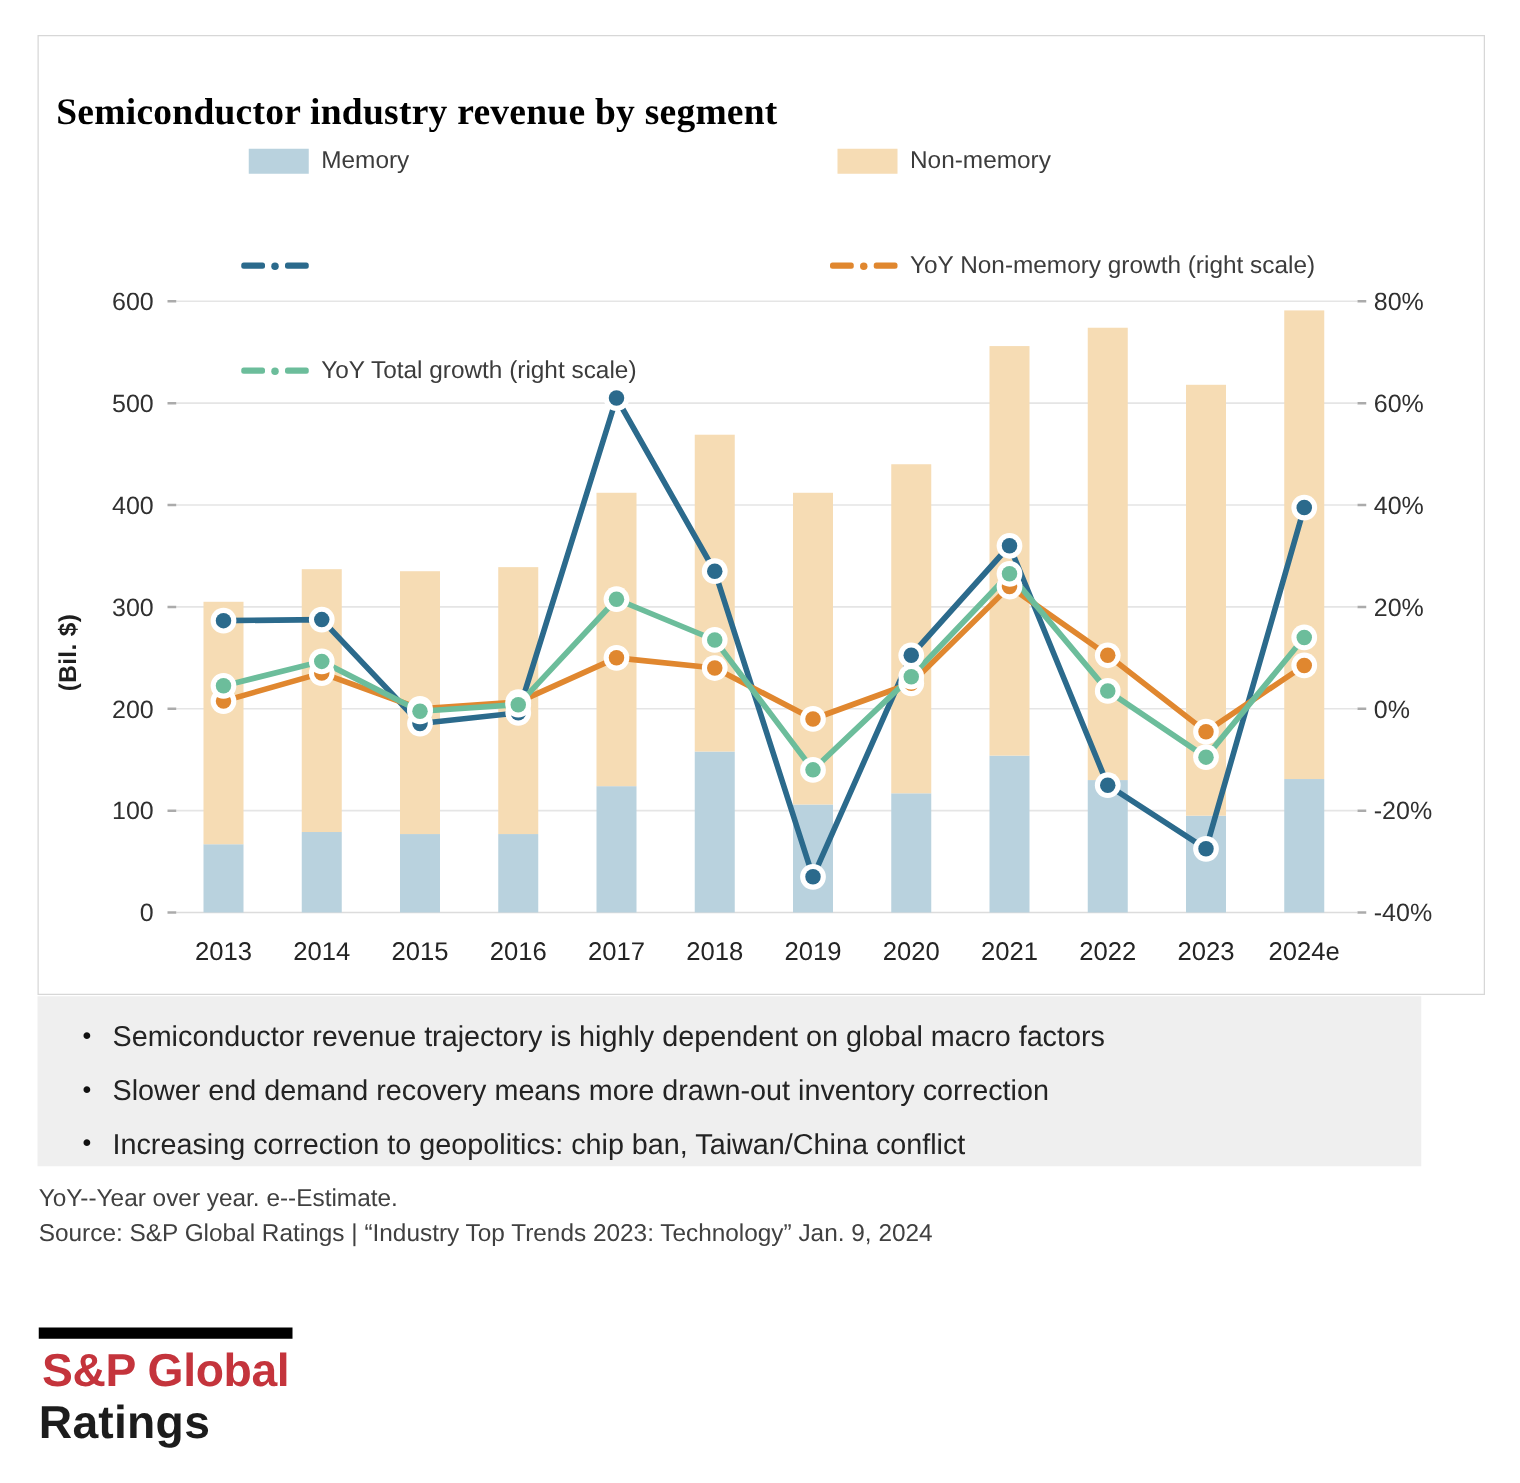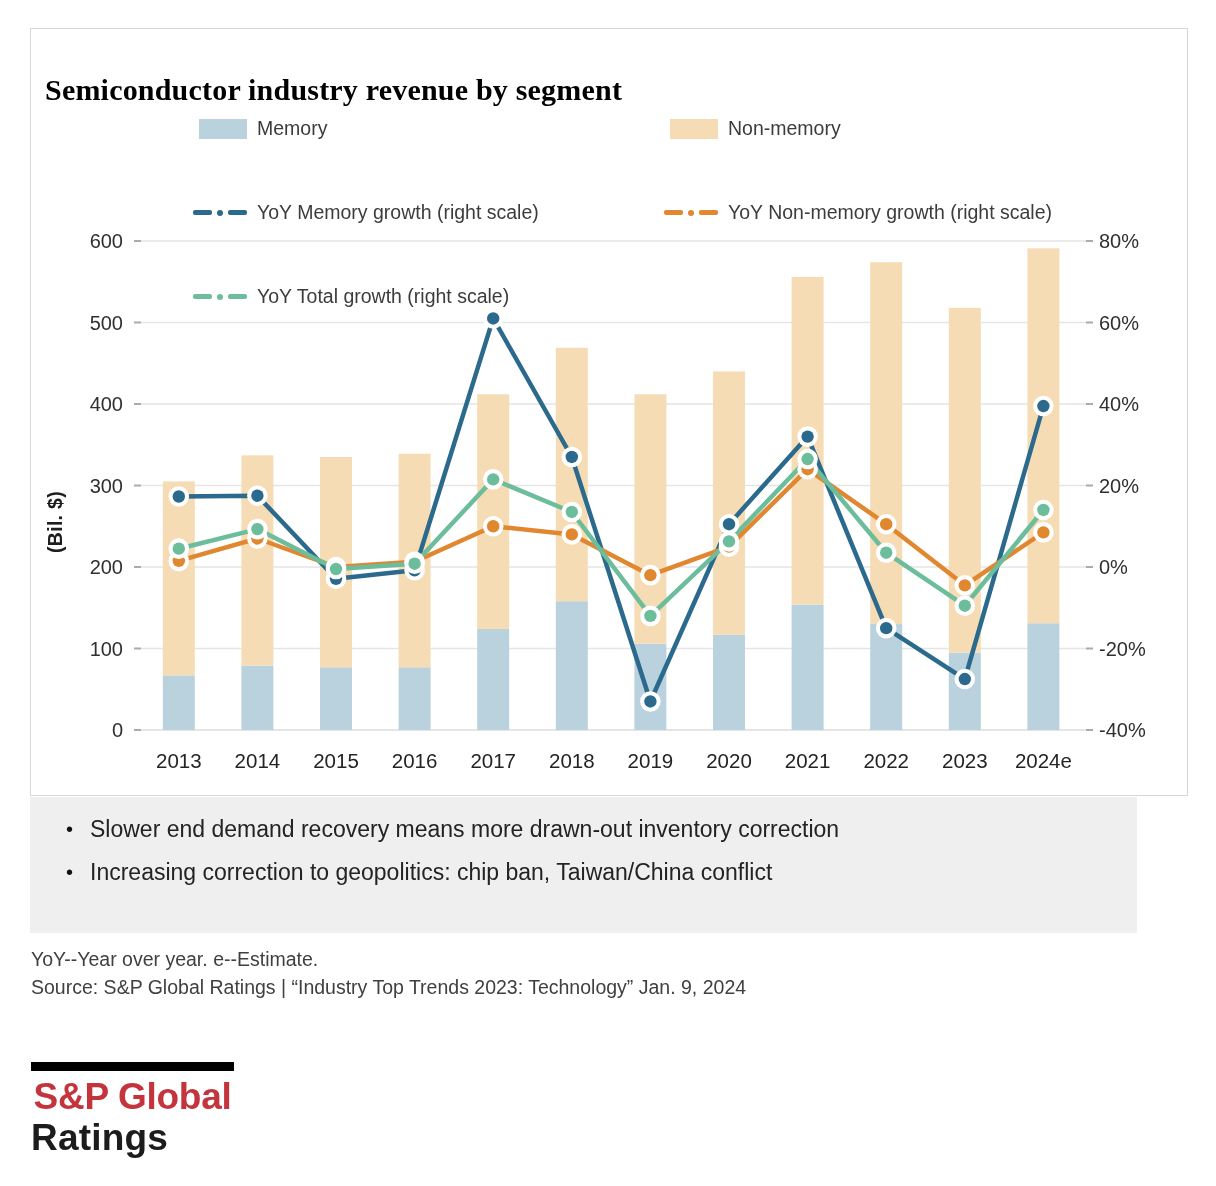--- a/index.html
+++ b/index.html
@@ -55,21 +55,20 @@
             <span class="bar" style="background: rgb(246, 220, 180);"></span>
           </span>
           <span class="lt">Non-memory</span>
         </div>
         <div class="li">
           <span class="sw">
             <span class="d1" style="background: rgb(43, 106, 140);"></span>
             <span class="dot" style="background: rgb(43, 106, 140);"></span>
             <span class="d2" style="background: rgb(43, 106, 140);"></span>
           </span>
-          <span class="lt">YoY Memory growth (right scale)</span>
         </div>
         <div class="li">
           <span class="sw">
             <span class="d1" style="background: rgb(224, 135, 47);"></span>
             <span class="dot" style="background: rgb(224, 135, 47);"></span>
             <span class="d2" style="background: rgb(224, 135, 47);"></span>
           </span>
           <span class="lt">YoY Non-memory growth (right scale)</span>
         </div>
         <div class="li">
@@ -227,20 +226,21 @@
         <circle cx="855.2" cy="318.73749999999995" r="6.2" fill="#6cbd9b"></circle>
         <circle cx="933.8" cy="371.71250000000003" r="10.3" fill="#ffffff"></circle>
         <circle cx="933.8" cy="371.71250000000003" r="6.2" fill="#6cbd9b"></circle>
         <circle cx="1012.3999999999999" cy="275.95000000000005" r="10.3" fill="#ffffff"></circle>
         <circle cx="1012.3999999999999" cy="275.95000000000005" r="6.2" fill="#6cbd9b"></circle>
       </svg>
   </div>
 
   <div class="bullets">
     <ul>
+      <li>Semiconductor revenue trajectory is highly dependent on global macro factors</li>
       <li>Slower end demand recovery means more drawn-out inventory correction</li>
       <li>Increasing correction to geopolitics: chip ban, Taiwan/China conflict</li>
     </ul>
   </div>
 
   <div class="footnotes">
     <div>YoY--Year over year. e--Estimate.</div>
     <div>Source: S&amp;P Global Ratings | “Industry Top Trends 2023: Technology” Jan. 9, 2024</div>
   </div>
 

